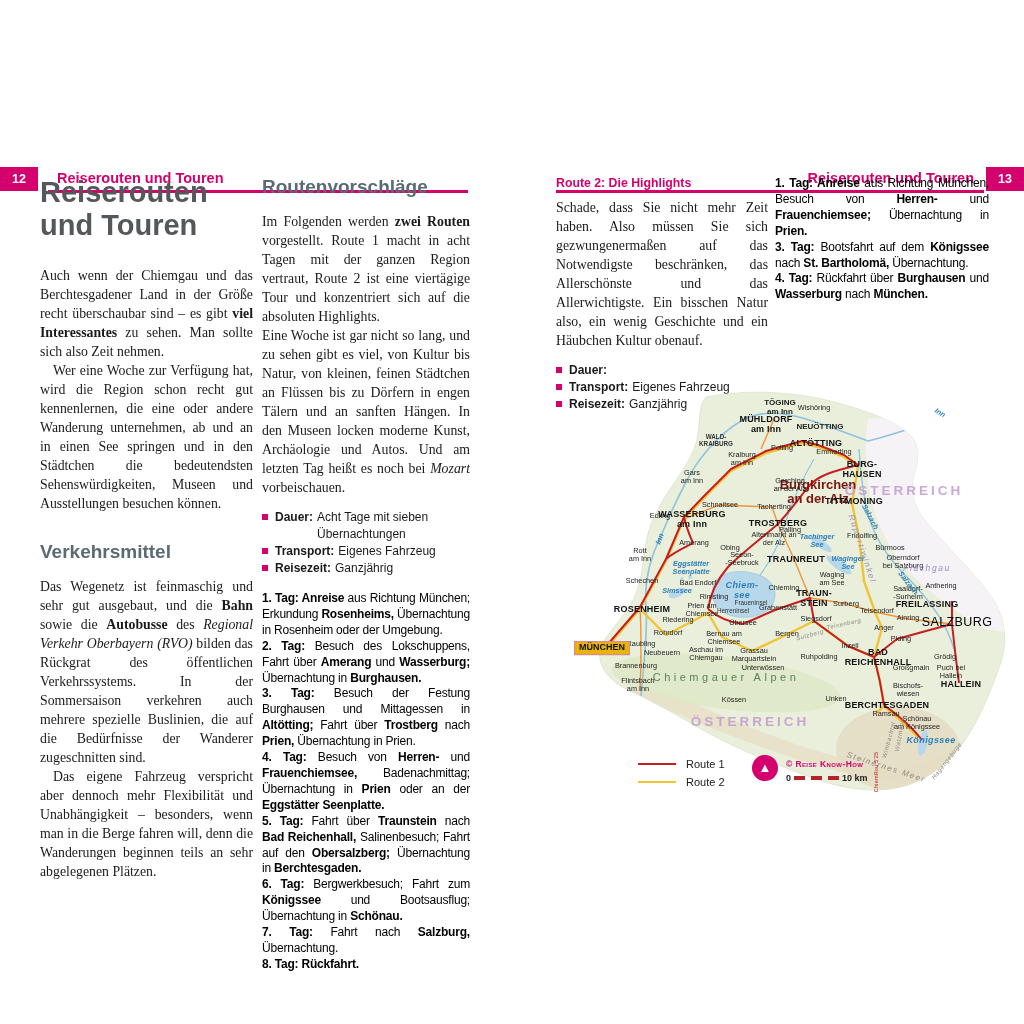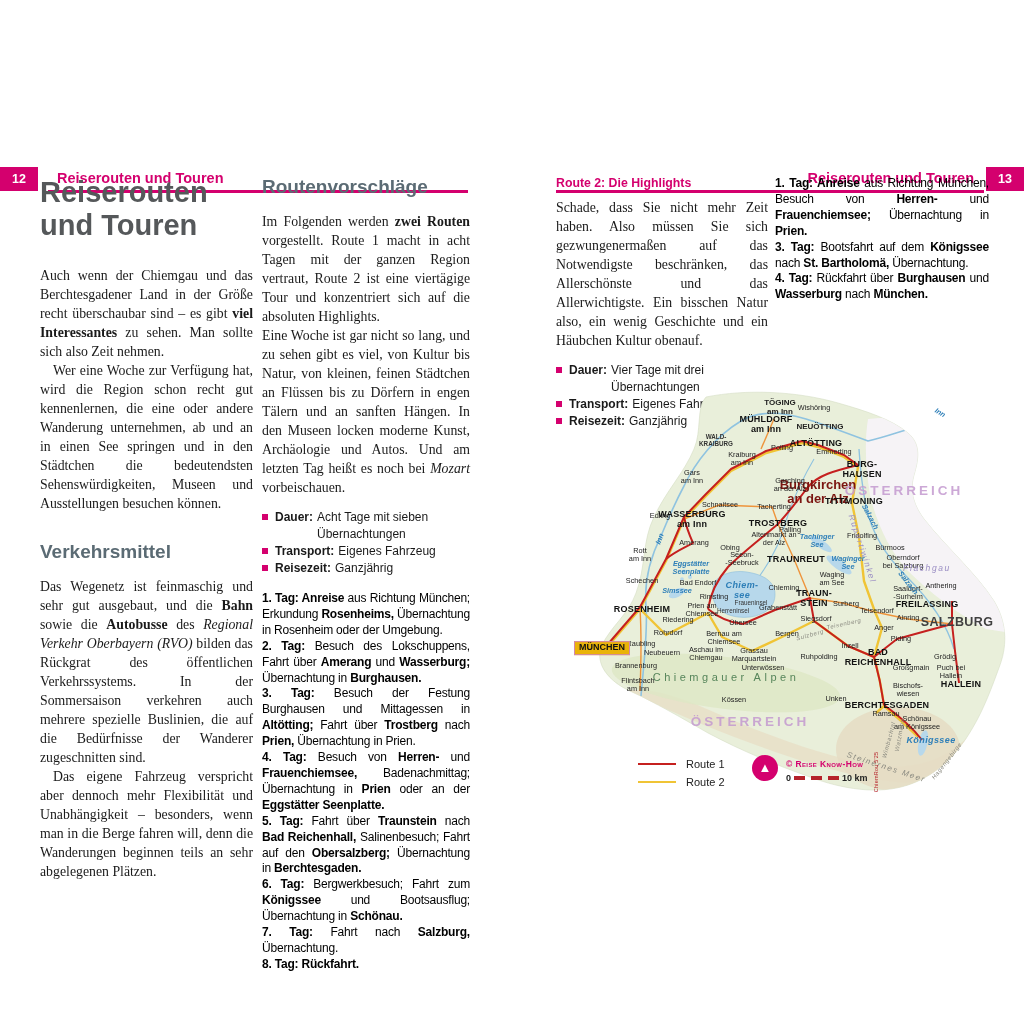--- a/index.html
+++ b/index.html
@@ -33,21 +33,21 @@
   .bl{font-weight:bold;margin-right:4px;white-space:nowrap;}
   .days{margin-top:14px;}
   p.day{margin:0;font-size:12px;line-height:15.9px;letter-spacing:-0.2px;text-align:justify;color:#000;}
 
   
   .map{left:556px;top:391px;width:456px;height:424px;position:absolute;}
   .map svg{position:absolute;left:0;top:0;}
   .ml{position:absolute;transform:translate(-50%,-50%);text-align:center;white-space:pre-line;
       line-height:1.08;pointer-events:none;}
   .ml-city{font-size:9px;font-weight:bold;color:#111;letter-spacing:.2px;}
-  .ml-citybig{font-size:12.5px;font-weight:bold;color:#404040;letter-spacing:.4px;}
+  .ml-citybig{font-size:12.5px;font-weight:normal;color:#000000;letter-spacing:.4px;}
   .ml-citysm{font-size:8px;font-weight:bold;color:#222;}
   .ml-tinyb{font-size:6.3px;font-weight:bold;color:#333;}
   .ml-town{font-size:7.3px;color:#222;}
   .ml-townb{font-size:13px;font-weight:bold;color:#7a1510;margin-top:29px;}
   .ml-tiny{font-size:6.3px;color:#333;}
   .ml-water{font-size:7.3px;font-style:italic;font-weight:bold;color:#2e7fb8;}
   .ml-waterbig{font-size:9px;font-style:italic;font-weight:bold;color:#2e7fb8;letter-spacing:.4px;}
   .ml-austria{font-size:13.5px;color:#c49ad0;letter-spacing:3px;font-weight:bold;opacity:.85;}
   .ml-region{font-size:8.5px;font-style:italic;color:#9b8ec4;letter-spacing:1.6px;}
   .ml-range{font-size:11px;color:#56855a;letter-spacing:3.5px;}
@@ -125,21 +125,20 @@
 <div class="abs pagenum" style="left:986px;top:131px;">13</div>
 <div class="abs hdr-line" style="left:556px;top:154px;width:428px;"></div>
 
 <div class="col" style="left:556px;top:176px;width:212px;">
   <div class="pinkhead" style="margin-top:0;">Route 2: Die Highlights</div>
   <p class="body serif"><span>Schade, dass Sie nicht mehr Zeit haben. Also müssen Sie sich gezwungenermaßen auf das Notwendigste beschränken, das Allerschönste und das Allerwichtigste. Ein bisschen Natur also, ein wenig Geschichte und ein Häubchen Kultur obenauf.</span></p>
   <div class="facts">
     <div class="bullet">
         <span class="sq"></span>
         <span class="bl">Dauer:</span>
-        <span>Vier Tage mit drei Übernachtungen</span>
       </div>
     <div class="bullet">
         <span class="sq"></span>
         <span class="bl">Transport:</span>
         <span>Eigenes Fahrzeug</span>
       </div>
     <div class="bullet">
         <span class="sq"></span>
         <span class="bl">Reisezeit:</span>
         <span>Ganzjährig</span>

